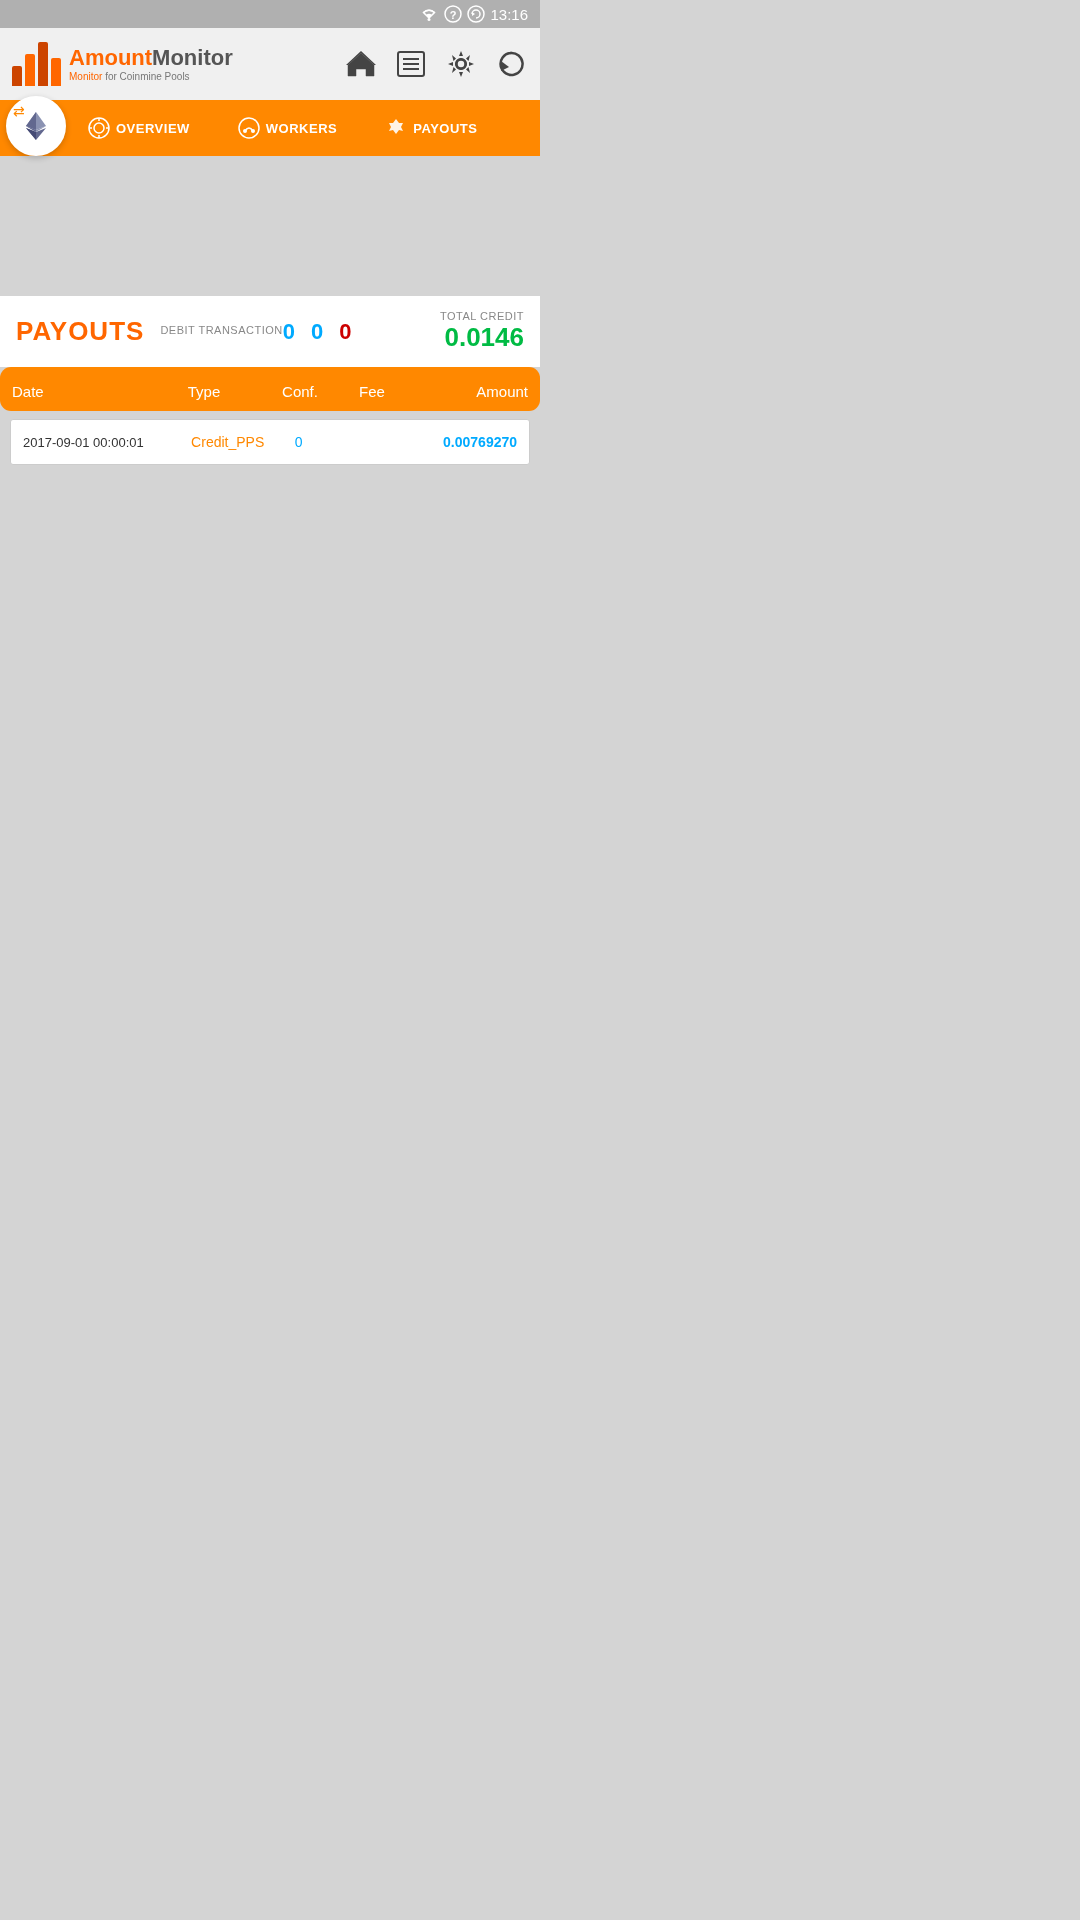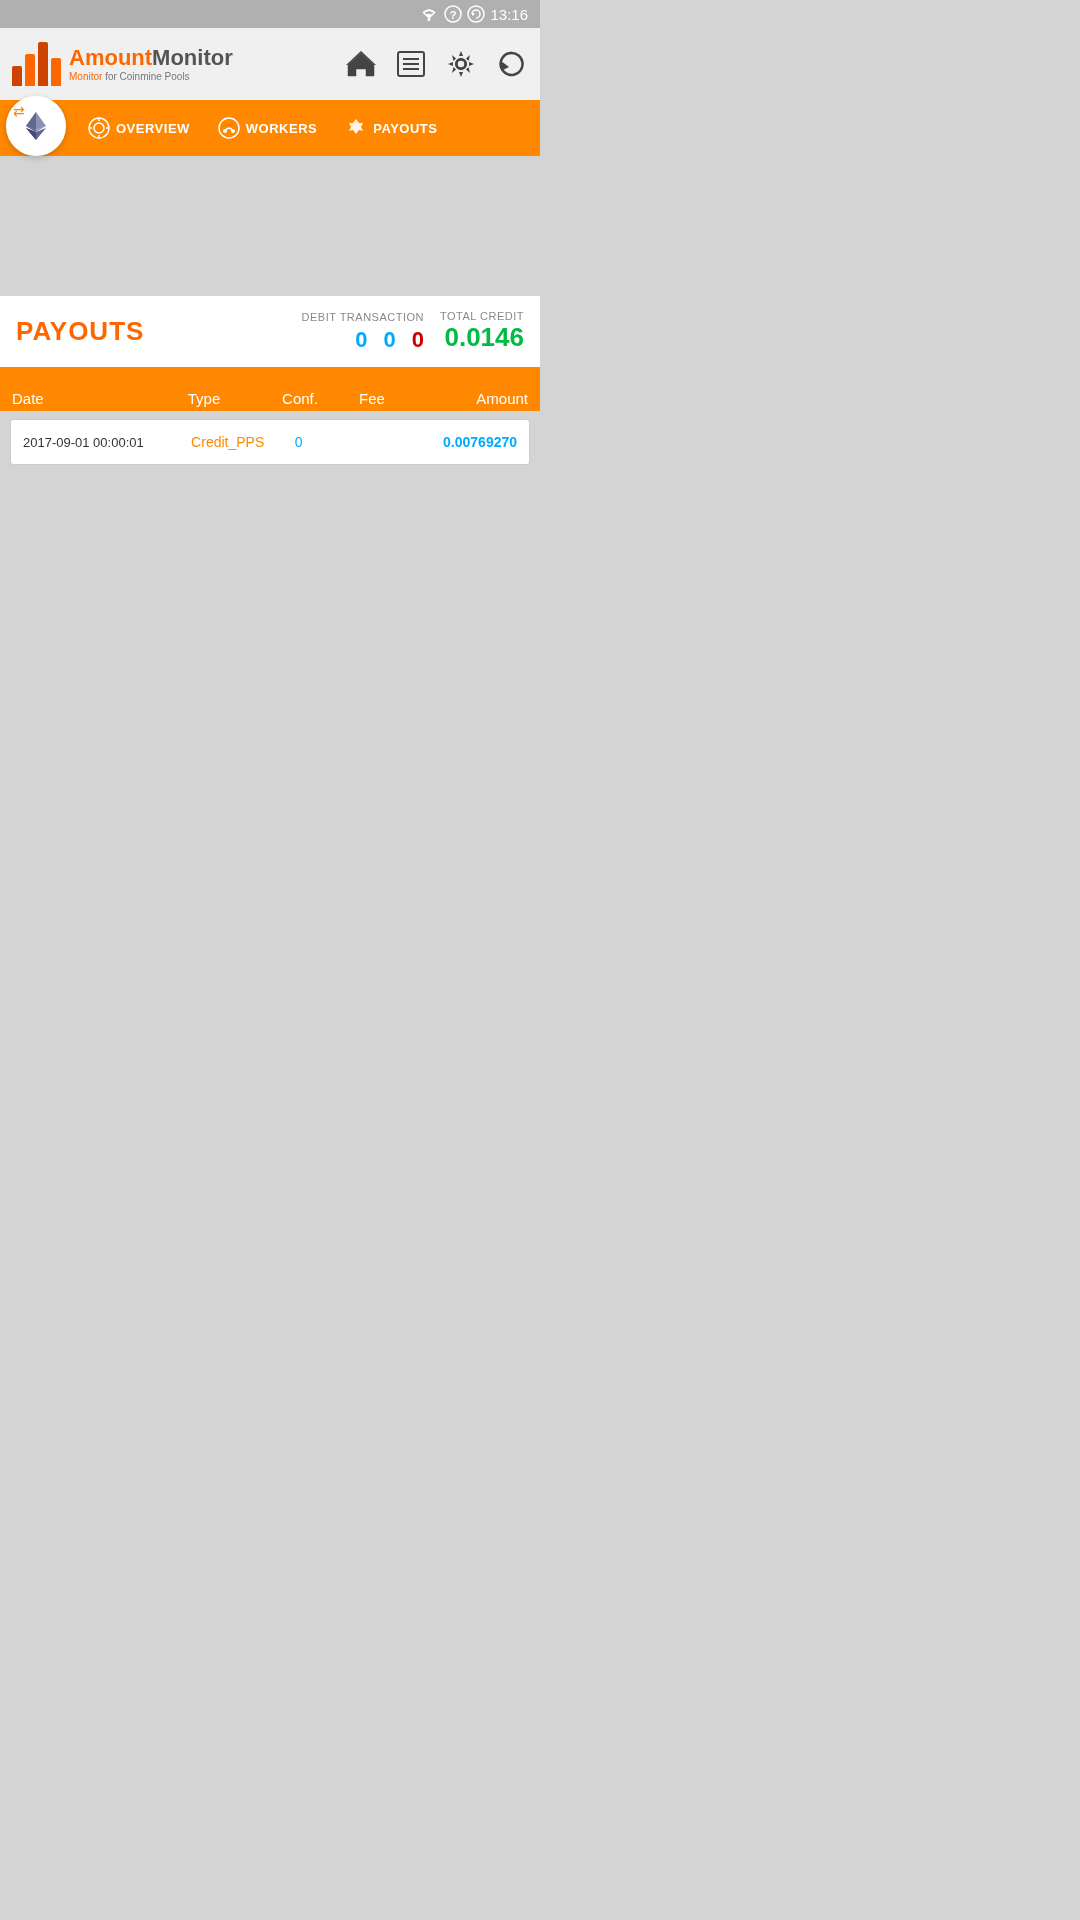--- a/index.html
+++ b/index.html
@@ -147,20 +147,21 @@
       width: 36px;
       height: 36px;
     }
 
     .nav-tabs {
       display: flex;
       align-items: flex-start;
       margin-left: 74px;
       height: 100%;
       flex: 1;
+      gap: 20px;
     }
 
     .nav-tab {
       display: flex;
       align-items: center;
       gap: 6px;
       padding: 0 14px;
       height: 100%;
       color: white;
       font-size: 13px;
@@ -188,22 +189,22 @@
 
     .payouts-title {
       font-size: 26px;
       font-weight: bold;
       color: #ff6600;
       letter-spacing: 1px;
     }
 
     .summary-center {
       display: flex;
-      flex-direction: column;
-      align-items: flex-end;
+      flex-direction: row;
+      align-items: center;
       flex: 1;
       margin: 0 16px;
     }
 
     .summary-label {
       font-size: 11px;
       color: #888;
       letter-spacing: 0.5px;
       margin-bottom: 4px;
     }
@@ -233,22 +234,23 @@
       font-weight: bold;
       color: #00bb44;
     }
 
     
     .table-header {
       width: 100%;
       height: 44px;
       background: #ff8800;
       display: flex;
-      align-items: flex-end;
-      padding: 4px 12px;
+      align-items: flex-start;
+      padding: 16px 12px;
+      border-radius: 11px;
     }
 
     .table-header-cell {
       color: white;
       font-size: 15px;
       font-weight: 500;
     }
 
     .th-date { flex: 2.2; }
     .th-type { flex: 2; text-align: center; }

